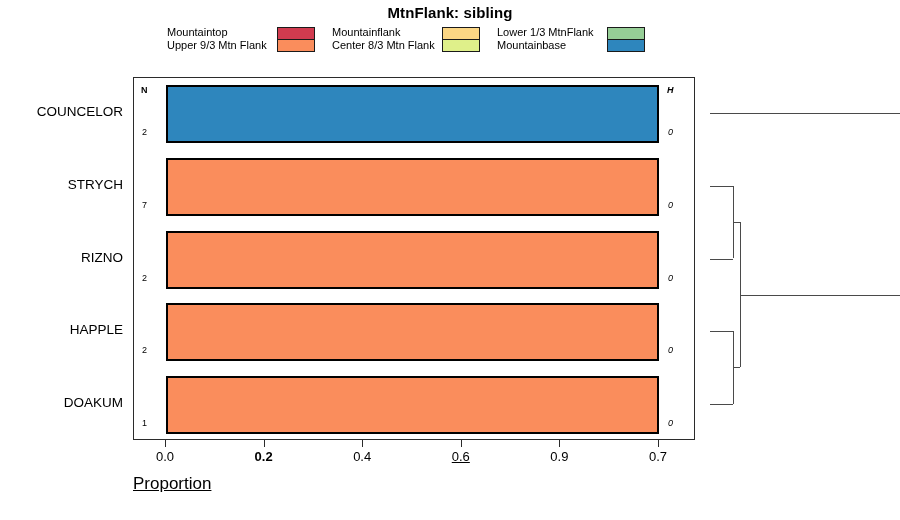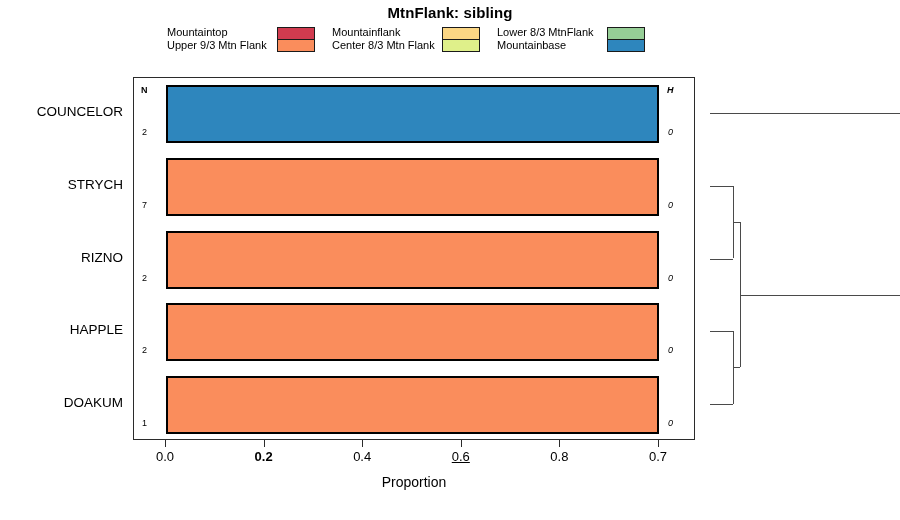--- a/index.html
+++ b/index.html
@@ -143,23 +143,23 @@
     margin-left: -20px;
     text-align: center;
     font-size: 13px;
     color: #000;
   }
   #x-axis-title {
     position: absolute;
     left: 0;
     top: 34px;
     width: 562px;
-    text-align: center;
-    font-size: 14px;
-    color: #000;
+    font-size: 17px;
+    color: #000;
+    text-decoration: underline;
   }
 
   
   #dendrogram {
     position: absolute;
     left: 700px;
     top: 77px;
     width: 200px;
     height: 363px;
   }
@@ -194,21 +194,21 @@
       <div class="legend-label">Center 8/3 Mtn Flank</div>
     </div>
     <div class="legend-swatches">
       <div class="legend-swatch top" style="background: rgb(251, 214, 132);"></div>
       <div class="legend-swatch" style="background: rgb(223, 240, 138);"></div>
     </div>
   </div>
 
   <div class="legend-group g3">
     <div class="legend-labels">
-      <div class="legend-label">Lower 8/3 MtnFlank</div>
+      <div class="legend-label">Lower 1/3 MtnFlank</div>
       <div class="legend-label">Mountainbase</div>
     </div>
     <div class="legend-swatches">
       <div class="legend-swatch top" style="background: rgb(150, 206, 150);"></div>
       <div class="legend-swatch" style="background: rgb(46, 134, 189);"></div>
     </div>
   </div>
 
 </div>
 
@@ -257,21 +257,21 @@
   <div id="x-axis-title">Proportion</div>
 <div class="x-tick" style="left: 32px;"></div>
     <div class="x-tick-label" style="left: 32px;">0.0</div>
     <div class="x-tick" style="left: 130.6px;"></div>
     <div class="x-tick-label" style="left: 130.6px; font-weight: bold;">0.2</div>
     <div class="x-tick" style="left: 229.2px;"></div>
     <div class="x-tick-label" style="left: 229.2px;">0.4</div>
     <div class="x-tick" style="left: 327.8px;"></div>
     <div class="x-tick-label" style="left: 327.8px; text-decoration: underline;">0.6</div>
     <div class="x-tick" style="left: 426.4px;"></div>
-    <div class="x-tick-label" style="left: 426.4px;">0.8</div>
+    <div class="x-tick-label" style="left: 426.4px;">0.9</div>
     <div class="x-tick" style="left: 525px;"></div>
     <div class="x-tick-label" style="left: 525px;">0.7</div>
   </div>
 
 <div id="dendrogram">
     <div class="dend-h" style="left: 10px; width: 23px; top: 108.9px;"></div>
     <div class="dend-h" style="left: 10px; width: 23px; top: 181.5px;"></div>
     <div class="dend-v" style="left: 33px; top: 108.9px; height: 72.6px;"></div>
     <div class="dend-h" style="left: 10px; width: 23px; top: 254.1px;"></div>
     <div class="dend-h" style="left: 10px; width: 23px; top: 326.7px;"></div>

